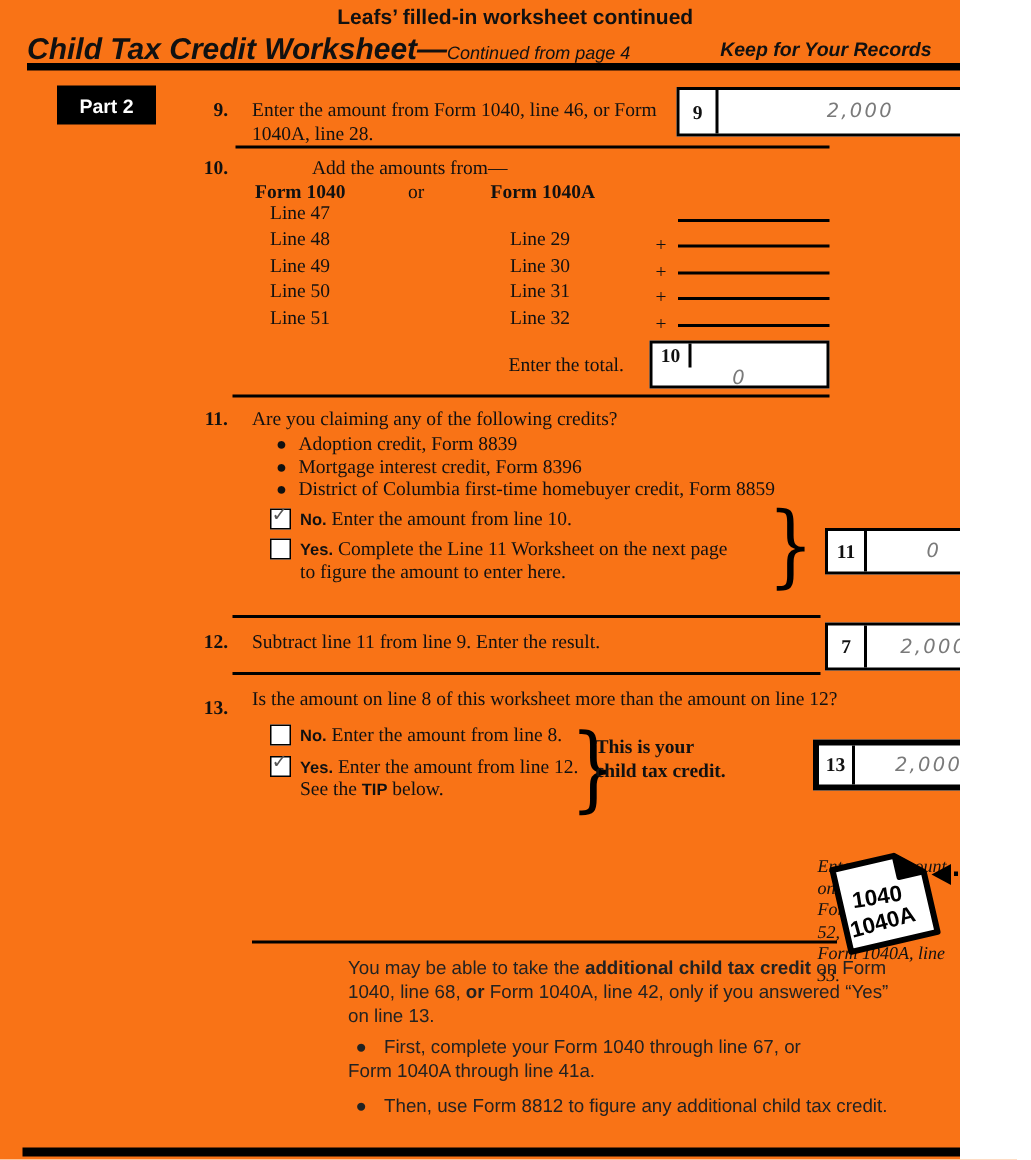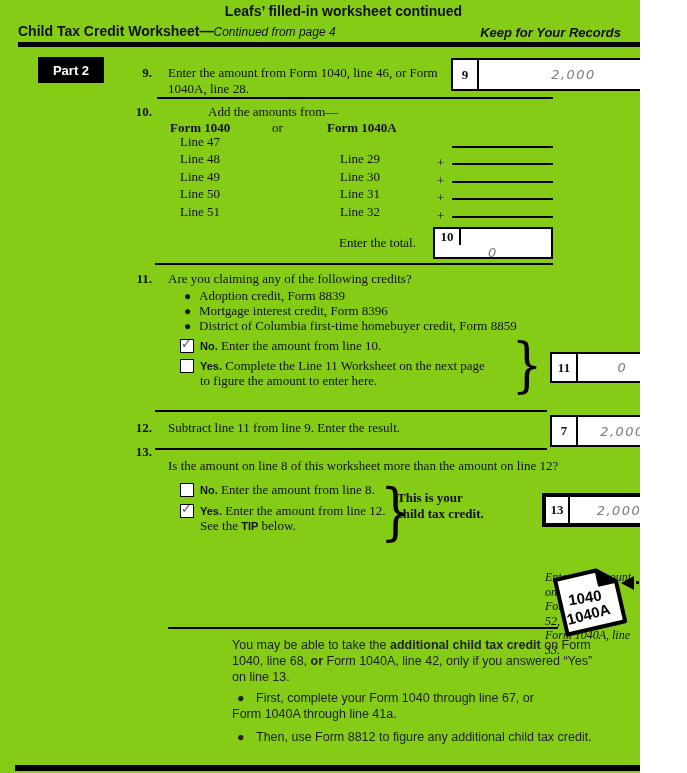--- a/index.html
+++ b/index.html
@@ -1,16 +1,16 @@
 <!DOCTYPE html>
 <html><head>
 <meta charset="utf-8">
 <style>
   html,body{margin:0;padding:0;background:#fff;}
-  #page{position:relative;width:640px;height:773px;background:#84cc16;overflow:hidden;
+  #page{position:relative;width:640px;height:773px;background:#f97316;overflow:hidden;
         font-family:"Liberation Serif",serif;color:#111;}
   .abs{position:absolute;}
   .sans{font-family:"Liberation Sans",sans-serif;}
   .serif{font-family:"Liberation Serif",serif;}
   .b{font-weight:bold;}
   .i{font-style:italic;}
   .hline{position:absolute;background:#000;}
   .lnum{position:absolute;width:34px;text-align:right;font-weight:bold;font-size:13px;}
   .body-txt{font-size:13px;}
   .wbox{position:absolute;display:flex;border:2px solid #000;background:#fff;box-sizing:border-box;}
@@ -33,21 +33,21 @@
   .footer-txt{font-family:"Liberation Sans",sans-serif;font-size:12.5px;line-height:16px;color:#222;}
 </style>
 </head>
 <body>
 
 <div id="page">
 
   <div class="abs sans b" style="left:0;top:3px;width:687px;text-align:center;font-size:14px;">Leafs’ filled-in worksheet continued</div>
 
   <div class="abs" style="left:18px;top:22px;white-space:nowrap;">
-    <span class="sans b" style="font-size:14px;">Child Tax Credit Worksheet—</span><span class="sans i" style="font-size:12px;">Continued from page 4</span>
+    <span class="sans b" style="font-size:20px;font-style:italic;">Child Tax Credit Worksheet—</span><span class="sans i" style="font-size:12px;">Continued from page 4</span>
   </div>
   <div class="abs sans b i" style="right:19px;top:25px;font-size:13px;">Keep for Your Records</div>
 
   <div class="hline" style="left:18px;top:42px;width:650px;height:5px;"></div>
 
   <div class="abs sans b" style="left:38px;top:57px;width:66px;height:26px;background:#000;color:#fff;
        display:flex;align-items:center;justify-content:center;font-size:13px;">Part 2</div>
 
   <div class="lnum" style="left:118px;top:65px;">9.</div>
   <div class="abs body-txt" style="left:168px;top:65px;width:275px;">Enter the amount from Form 1040, line 46, or Form 1040A, line 28.</div>
@@ -140,21 +140,21 @@
   <div class="lnum" style="left:118px;top:420px;">12.</div>
   <div class="abs body-txt" style="left:168px;top:420px;">Subtract line 11 from line 9. Enter the result.</div>
   <div class="wbox" style="left:550px;top:415px;width:119px;height:32px;">
     <div class="cell-num">7</div>
     <div class="cell-val">
         <span class="val">2,000</span>
       </div>
   </div>
   <div class="hline" style="left:155px;top:448px;width:392px;height:2px;"></div>
 
-  <div class="lnum" style="left:118px;top:444px;">13.</div>
+  <div class="lnum" style="left:118px;top:464px;">13.</div>
   <div class="abs body-txt" style="left:168px;top:458px;">Is the amount on line 8 of this worksheet more than the amount on line 12?</div>
 
   <div class="cbox" style="left:180px;top:483px;">
     <span class="check"></span>
   </div>
   <div class="cb-label" style="left:200px;top:482px;">
     <span class="cb-word">No.</span>
     <span class="serif" style="font-size:13px;">Enter the amount from line 8.</span>
   </div>
 

